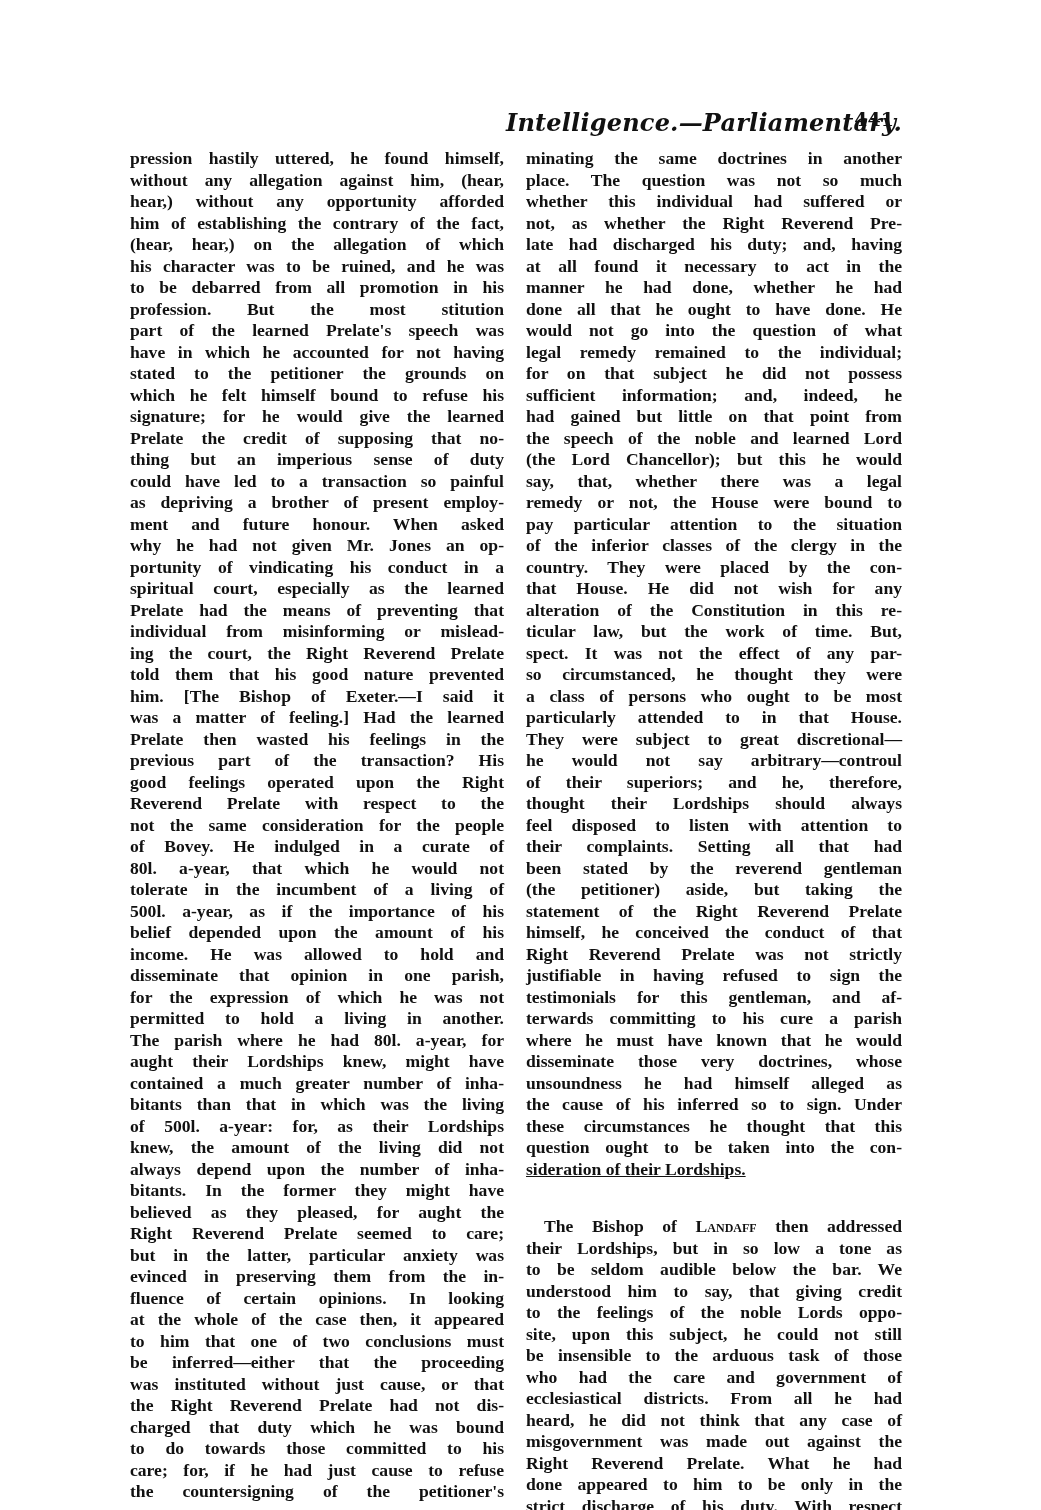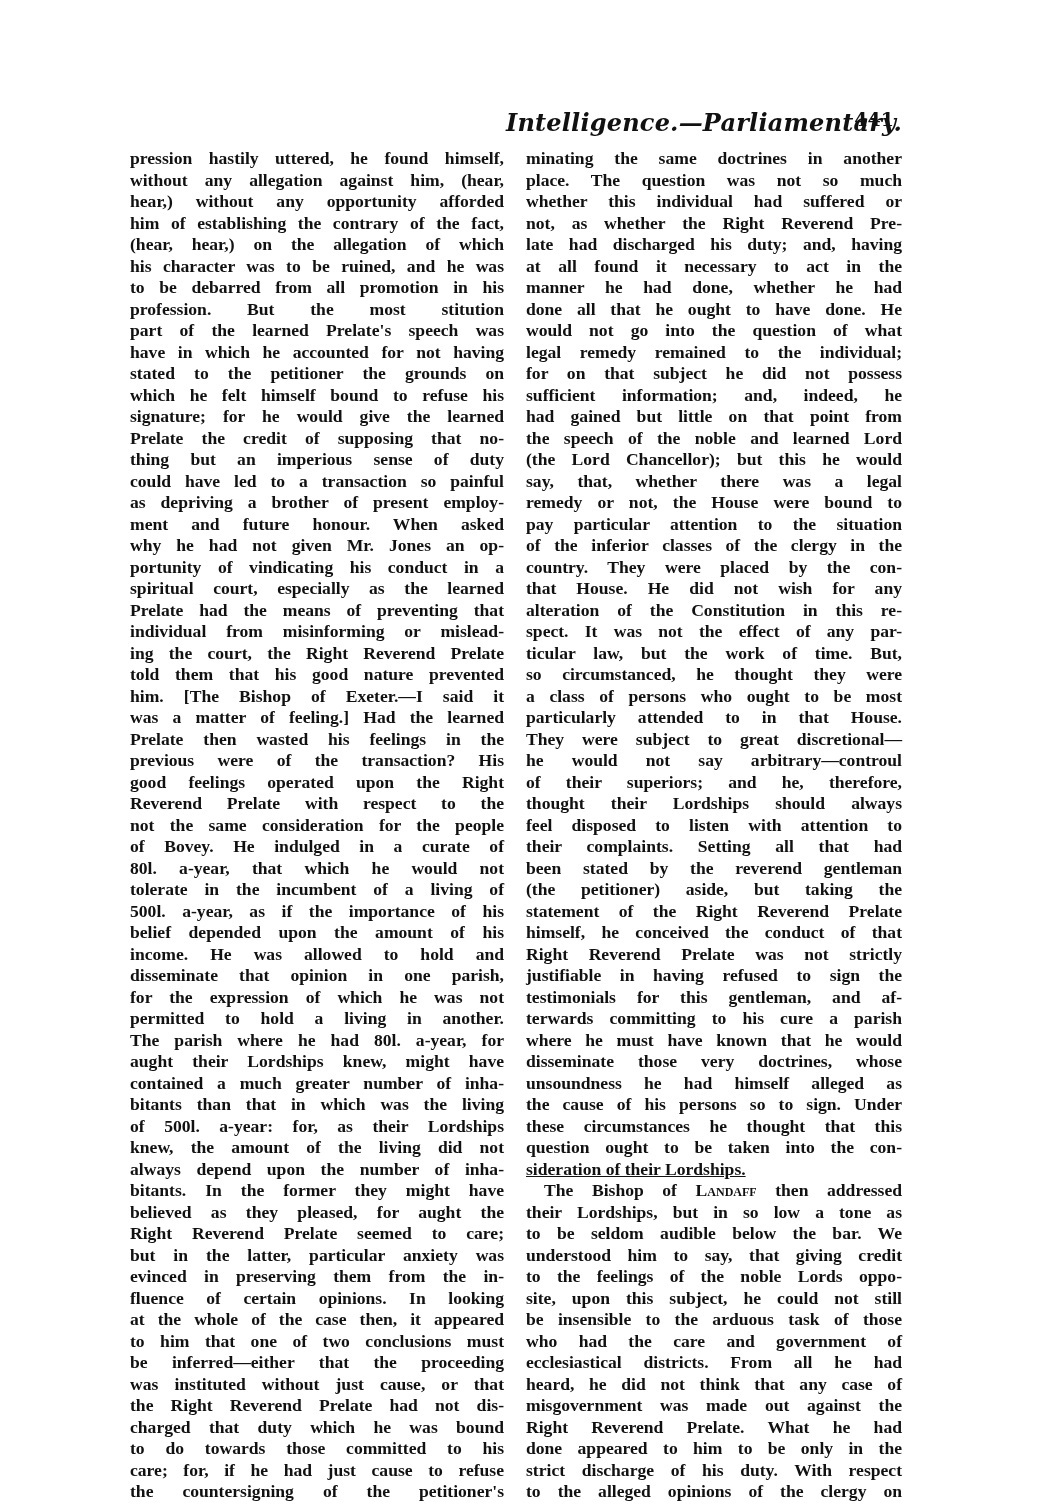--- a/index.html
+++ b/index.html
@@ -17,21 +17,21 @@
   }
   .col {
     position:absolute; top:148px;
     font-family:"Liberation Serif", serif; font-weight:bold;
     font-size:17.6px; line-height:21.5px;
   }
   .col-left { left:130px; width:374px; }
   .col-right { left:526px; width:376px; }
   .line { display:block; text-align:justify; text-align-last:justify; white-space:nowrap; height:21.5px; overflow:visible; }
   .line.last { text-align-last:left;text-decoration:underline; }
-  .line.indent { padding-left:18px; }
+  .line.indent { padding-left:18px;margin-top:36px; }
   .sc { font-variant:small-caps; }
 </style>
 </head>
 <body>
 
 <div class="page">
   <div class="header">
     <div class="running-title">Intelligence.—Parliamentary.</div>
     <div class="page-number">441</div>
   </div>
@@ -58,21 +58,21 @@
       <span class="line">why he had not given Mr. Jones an op-</span>
       <span class="line">portunity of vindicating his conduct in a</span>
       <span class="line">spiritual court, especially as the learned</span>
       <span class="line">Prelate had the means of preventing that</span>
       <span class="line">individual from misinforming or mislead-</span>
       <span class="line">ing the court, the Right Reverend Prelate</span>
       <span class="line">told them that his good nature prevented</span>
       <span class="line">him.  [The Bishop of Exeter.—I said it</span>
       <span class="line">was a matter of feeling.]  Had the learned</span>
       <span class="line">Prelate then wasted his feelings in the</span>
-      <span class="line">previous were of the transaction?  His</span>
+      <span class="line">previous part of the transaction?  His</span>
       <span class="line">good feelings operated upon the Right</span>
       <span class="line">Reverend Prelate with respect to the</span>
       <span class="line">not the same consideration for the people</span>
       <span class="line">of Bovey.  He indulged in a curate of</span>
       <span class="line">80l. a-year, that which he would not</span>
       <span class="line">tolerate in the incumbent of a living of</span>
       <span class="line">500l. a-year, as if the importance of his</span>
       <span class="line">belief depended upon the amount of his</span>
       <span class="line">income.  He was allowed to hold and</span>
       <span class="line">disseminate that opinion in one parish,</span>
@@ -118,43 +118,43 @@
         <span class="line">had gained but little on that point from</span>
         <span class="line">the speech of the noble and learned Lord</span>
         <span class="line">(the Lord Chancellor); but this he would</span>
         <span class="line">say, that, whether there was a legal</span>
         <span class="line">remedy or not, the House were bound to</span>
         <span class="line">pay particular attention to the situation</span>
         <span class="line">of the inferior classes of the clergy in the</span>
         <span class="line">country.  They were placed by the con-</span>
         <span class="line">that House.  He did not wish for any</span>
         <span class="line">alteration of the Constitution in this re-</span>
+        <span class="line">ticular law, but the work of time.  But,</span>
         <span class="line">spect.  It was not the effect of any par-</span>
-        <span class="line">ticular law, but the work of time.  But,</span>
         <span class="line">so circumstanced, he thought they were</span>
         <span class="line">a class of persons who ought to be most</span>
         <span class="line">particularly attended to in that House.</span>
         <span class="line">They were subject to great discretional—</span>
         <span class="line">he would not say arbitrary—controul</span>
         <span class="line">of their superiors; and he, therefore,</span>
         <span class="line">thought their Lordships should always</span>
         <span class="line">feel disposed to listen with attention to</span>
         <span class="line">their complaints.  Setting all that had</span>
         <span class="line">been stated by the reverend gentleman</span>
         <span class="line">(the petitioner) aside, but taking the</span>
         <span class="line">statement of the Right Reverend Prelate</span>
         <span class="line">himself, he conceived the conduct of that</span>
         <span class="line">Right Reverend Prelate was not strictly</span>
         <span class="line">justifiable in having refused to sign the</span>
         <span class="line">testimonials for this gentleman, and af-</span>
         <span class="line">terwards committing to his cure a parish</span>
         <span class="line">where he must have known that he would</span>
         <span class="line">disseminate those very doctrines, whose</span>
         <span class="line">unsoundness he had himself alleged as</span>
-        <span class="line">the cause of his persons so to sign.  Under</span>
+        <span class="line">the cause of his inferred so to sign.  Under</span>
         <span class="line">these circumstances he thought that this</span>
         <span class="line">question ought to be taken into the con-</span>
         <span class="line last">sideration of their Lordships.</span>
       </div>
     <div id="right-p2">
       <span class="line indent"><span>The Bishop of </span><span class="sc">Landaff</span><span> then addressed</span></span>
       <div id="right-p2-lines">
           <span class="line">their Lordships, but in so low a tone as</span>
           <span class="line">to be seldom audible below the bar.  We</span>
           <span class="line">understood him to say, that giving credit</span>

